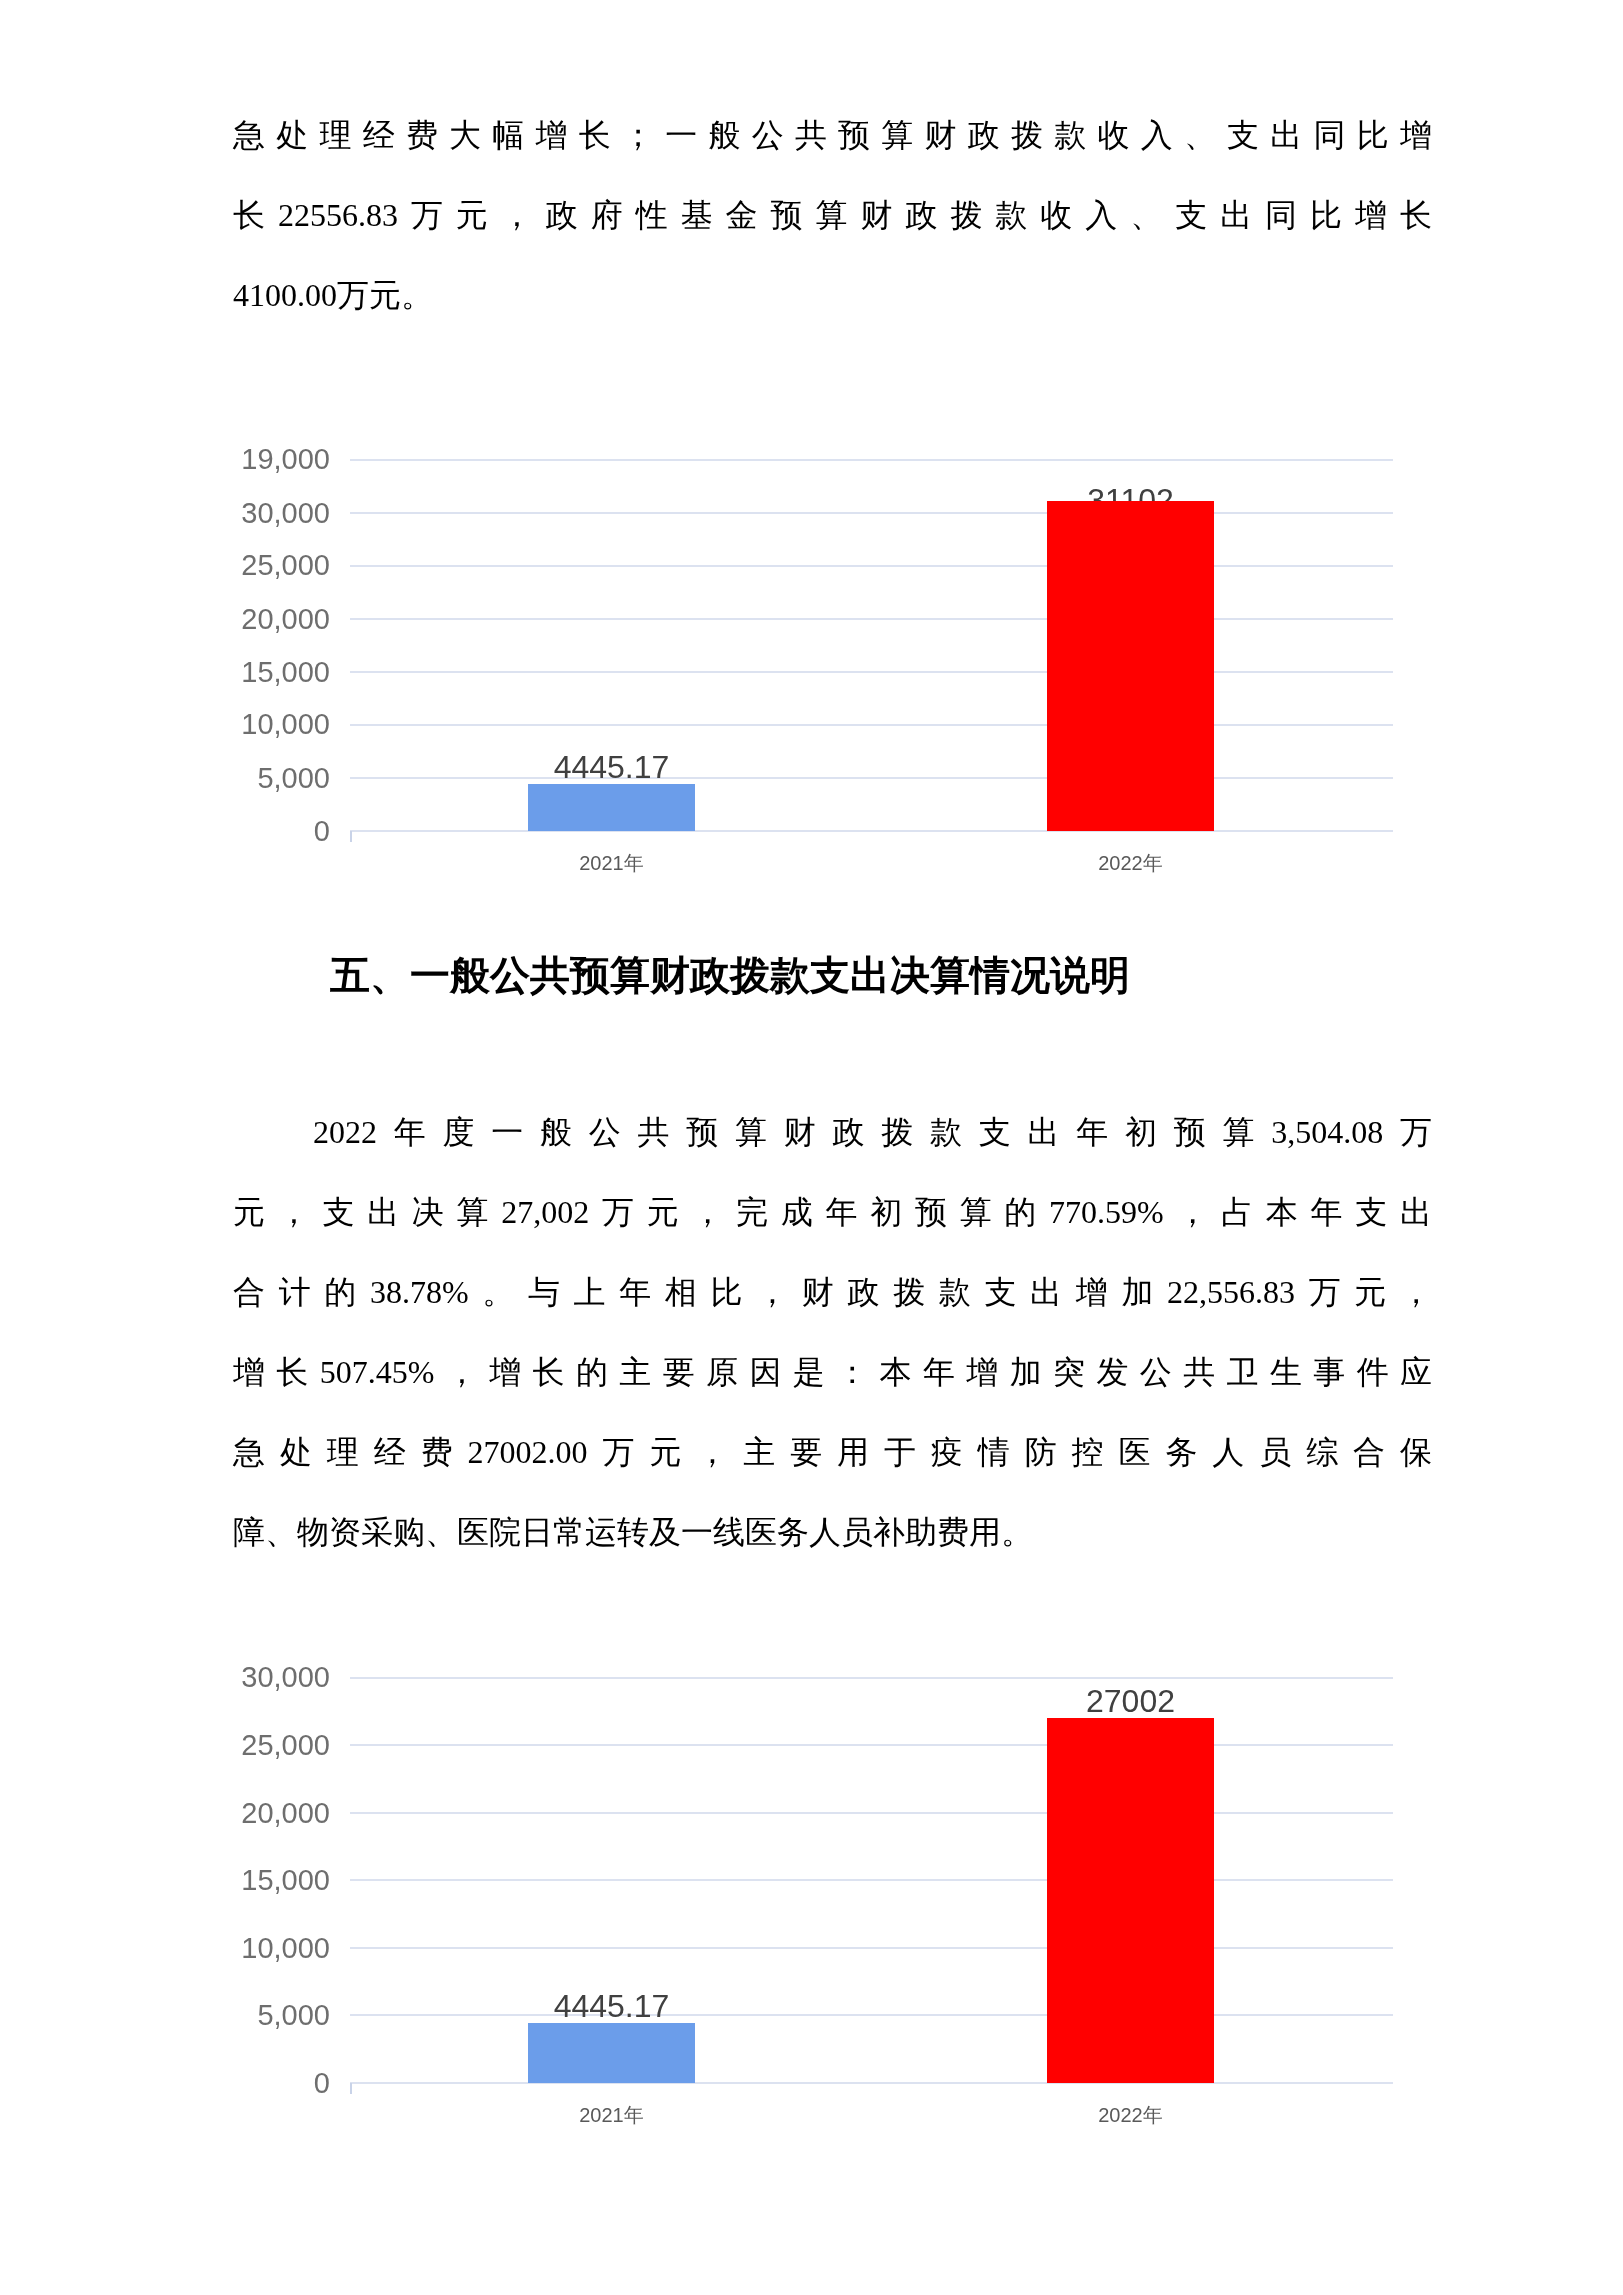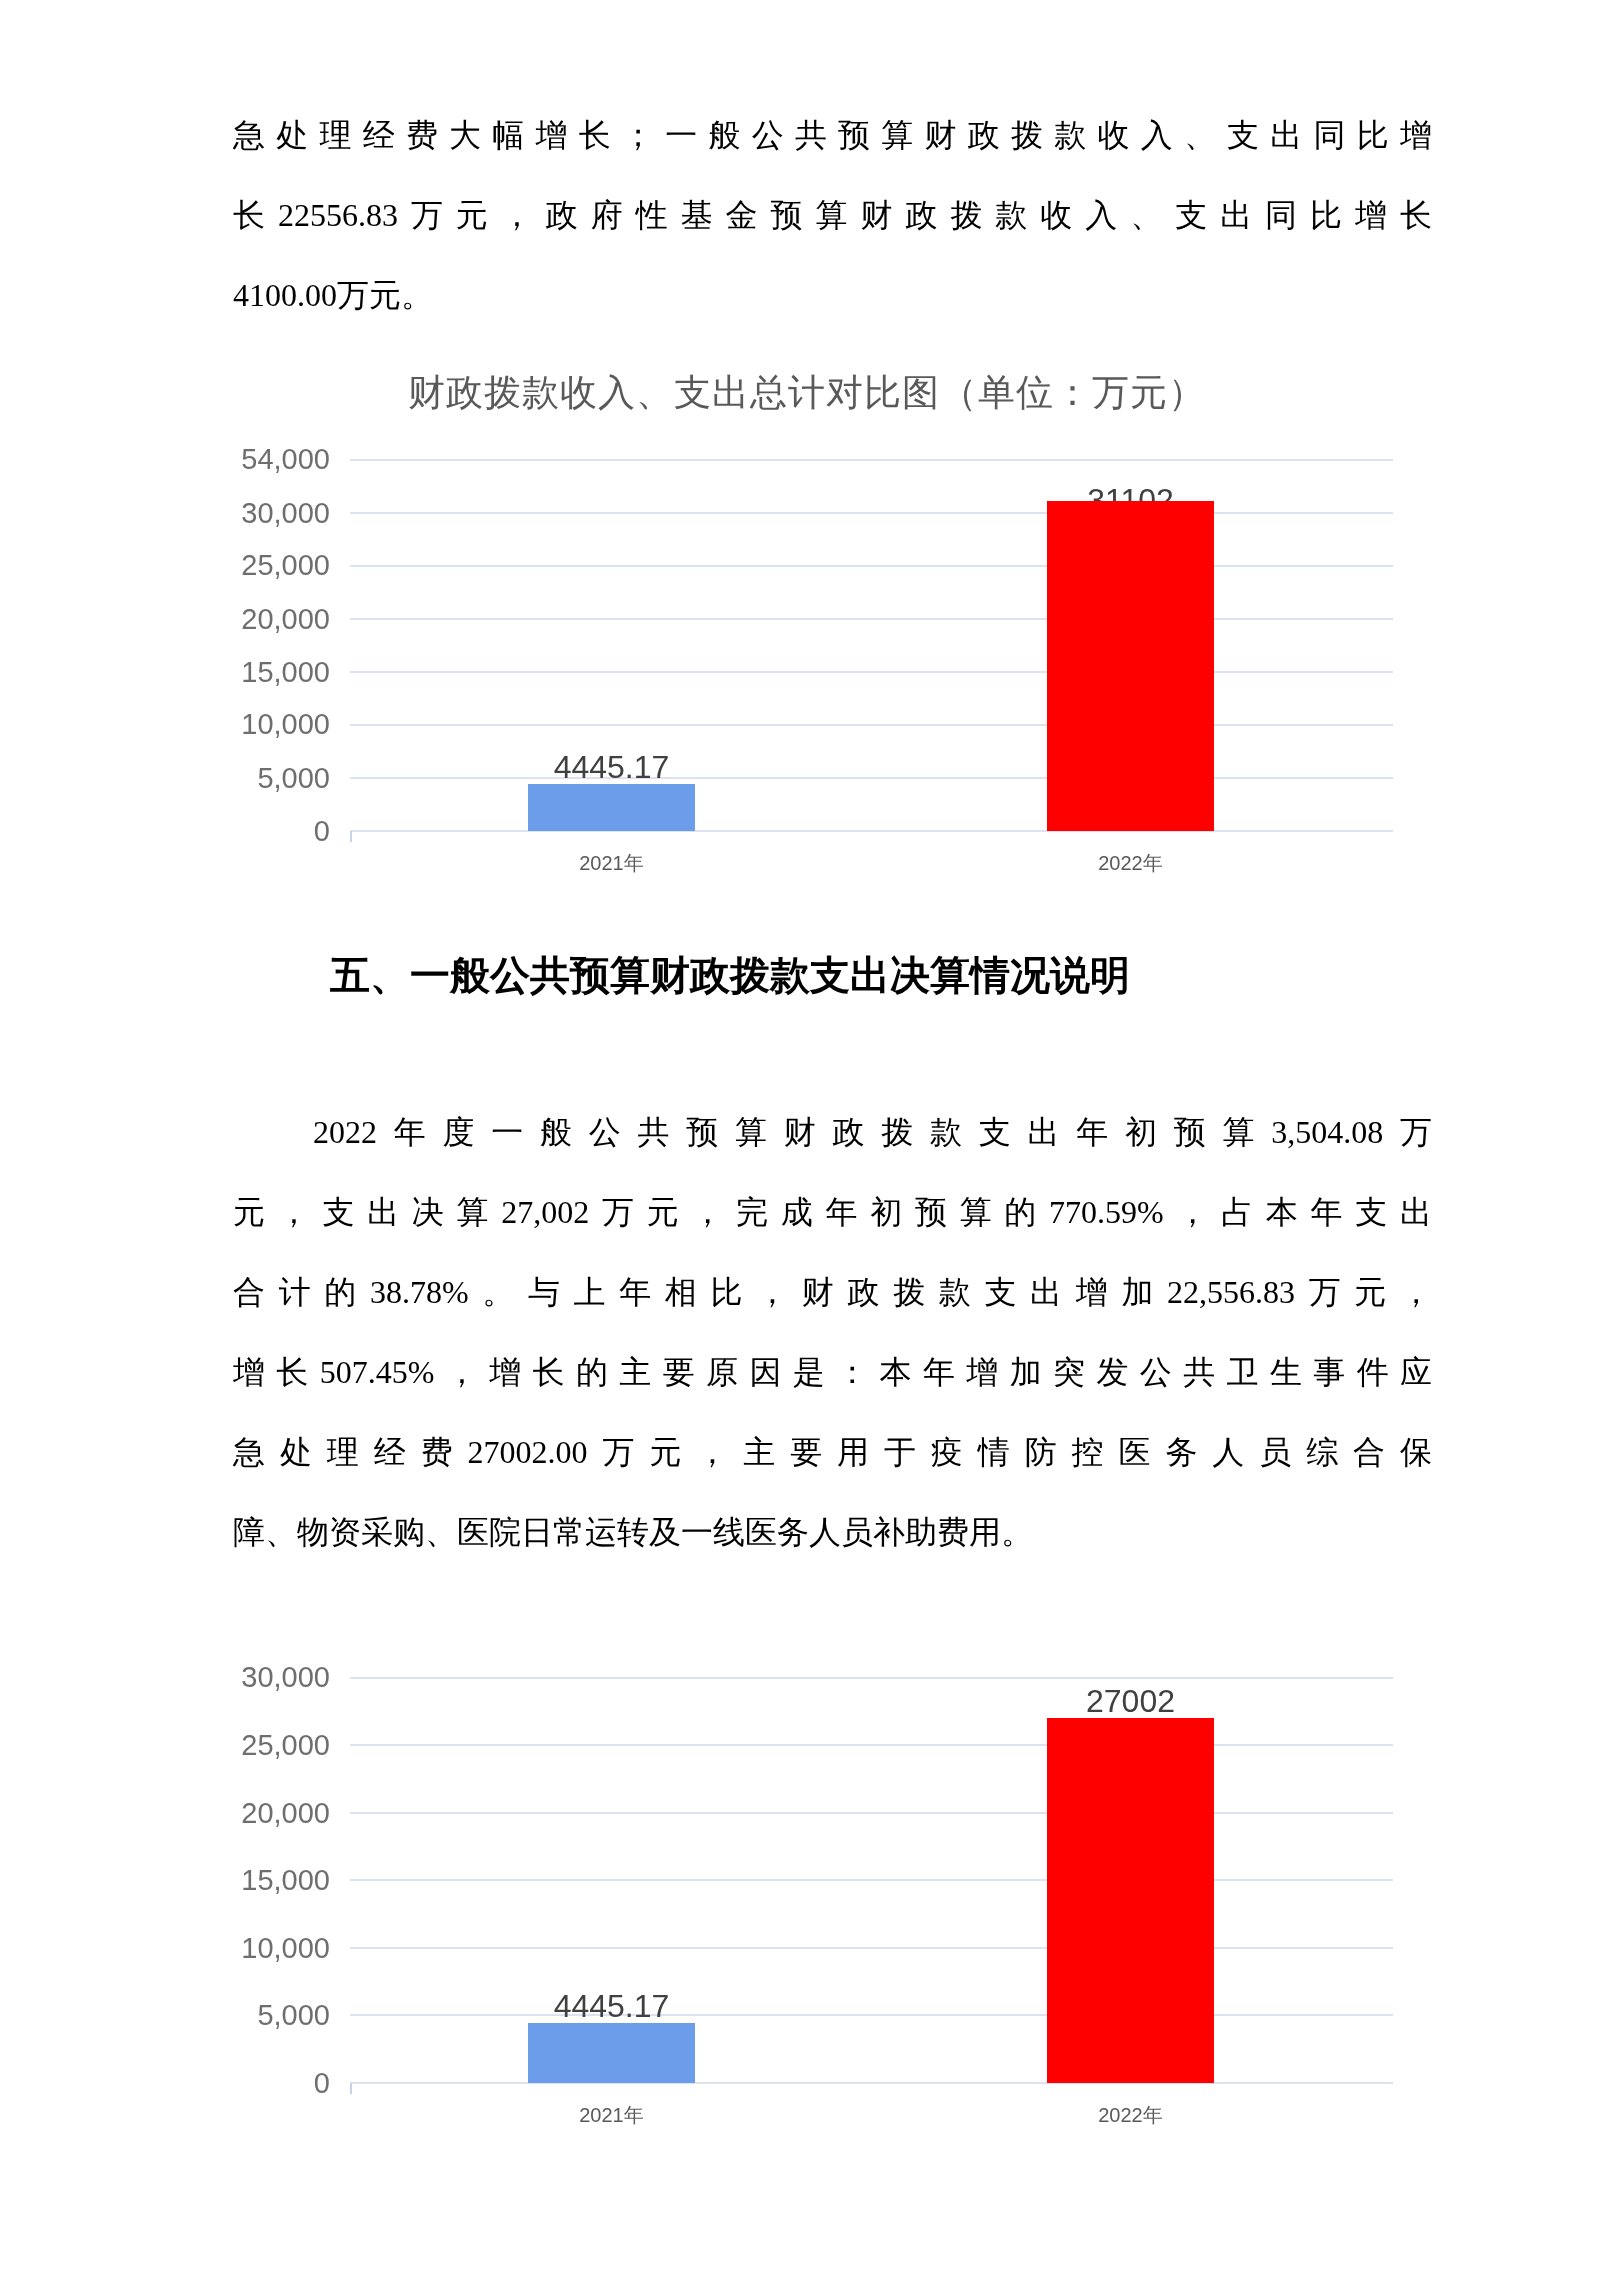--- a/index.html
+++ b/index.html
@@ -115,24 +115,23 @@
 
 <div class="page">
 
   <div class="textblock para para1">
     <div class="line">急处理经费大幅增长；一般公共预算财政拨款收入、支出同比增</div>
     <div class="line">长22556.83万元，政府性基金预算财政拨款收入、支出同比增长</div>
     <div class="line lastline">4100.00万元。</div>
   </div>
 
   <div class="chart c1">
-    <div class="chart-title">财政拨款收入、支出总计对比图（单位：万元）</div>
 
     <div class="yaxis">
-      <div class="ytick" style="top:-18.4px">54,000</div>
+      <div class="ytick" style="top:-18.4px">19,000</div>
       <div class="ytick" style="top:35px">30,000</div>
       <div class="ytick" style="top:87px">25,000</div>
       <div class="ytick" style="top:141px">20,000</div>
       <div class="ytick" style="top:194px">15,000</div>
       <div class="ytick" style="top:246px">10,000</div>
       <div class="ytick" style="top:300px">5,000</div>
       <div class="ytick" style="top:353px">0</div>
     </div>
 
     <div class="plot">

